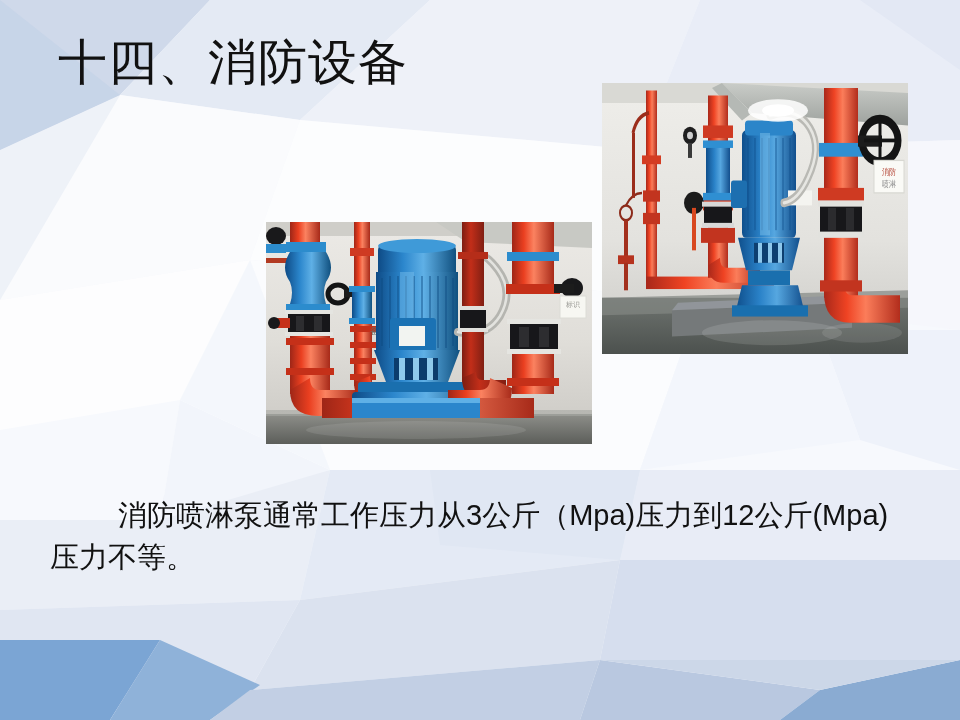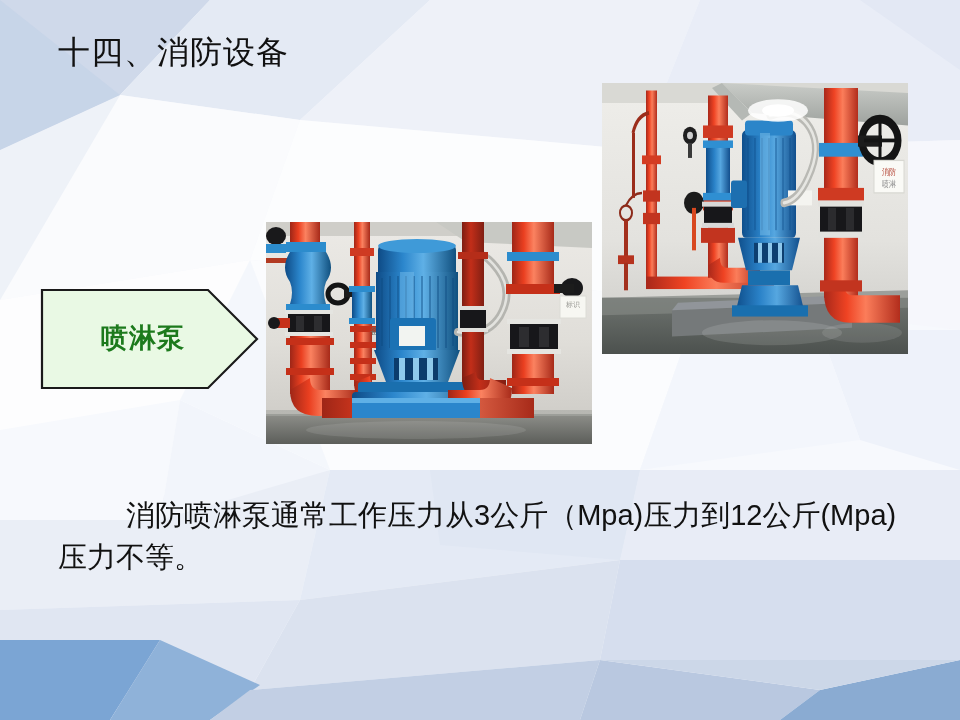--- a/index.html
+++ b/index.html
@@ -23,21 +23,21 @@
     left: 0; top: 0;
     width: 960px;
     height: 720px;
     display: block;
   }
   
   #slide-title {
     position: absolute;
     left: 58px;
     top: 34px;
-    font-size: 32px;
+    font-size: 49px;
     line-height: 1.15;
     letter-spacing: 1px;
     color: #111111;
     font-weight: 400;
     white-space: nowrap;
   }
   
   #callout {
     position: absolute;
     left: 40px;
@@ -73,21 +73,21 @@
   #photo-bottom {
     left: 266px;
     top: 222px;
     width: 326px;
     height: 222px;
   }
   .photo svg { display: block; width: 100%; height: 100%; }
   
   #body-text {
     position: absolute;
-    left: 58px;
+    left: 50px;
     top: 494px;
     width: 850px;
     font-size: 29px;
     line-height: 1.45;
     color: #111111;
     text-indent: 68px;
     letter-spacing: 0px;
   }
 </style>
 </head>
@@ -133,26 +133,20 @@
     <polygon points="180,400 330,470 160,520" fill="#f2f5fb"></polygon>
 
     <polygon points="250,260 330,470 180,400" fill="#f4f7fc"></polygon>
     <polygon points="430,470 640,470 620,560 440,545" fill="#e0e7f3"></polygon>
     <polygon points="0,0 120,95 0,150" fill="#c6d3e8" opacity="0.85"></polygon>
     <polygon points="860,0 960,0 960,70" fill="#dfe6f2" opacity="0.7"></polygon>
   </svg>
 
   <div id="slide-title">十四、消防设备</div>
 
-  <div id="callout">
-    <svg width="220" height="102" viewBox="0 0 220 102">
-      <polygon points="2,2 168,2 217,51 168,100 2,100" fill="#e9f9e4" stroke="#1a1a1a" stroke-width="2.2" stroke-linejoin="miter"></polygon>
-    </svg>
-    <div id="callout-label">喷淋泵</div>
-  </div>
 
   <div class="photo" id="photo-top">
     <svg viewBox="0 0 306 217" preserveAspectRatio="none">
       <defs>
         <linearGradient id="wallT" x1="0" y1="0" x2="0" y2="1">
           <stop offset="0%" stop-color="#efeeea"></stop>
           <stop offset="70%" stop-color="#e3e2de"></stop>
           <stop offset="100%" stop-color="#d4d3cf"></stop>
         </linearGradient>
         <linearGradient id="redPipeT" x1="0" y1="0" x2="1" y2="0">

